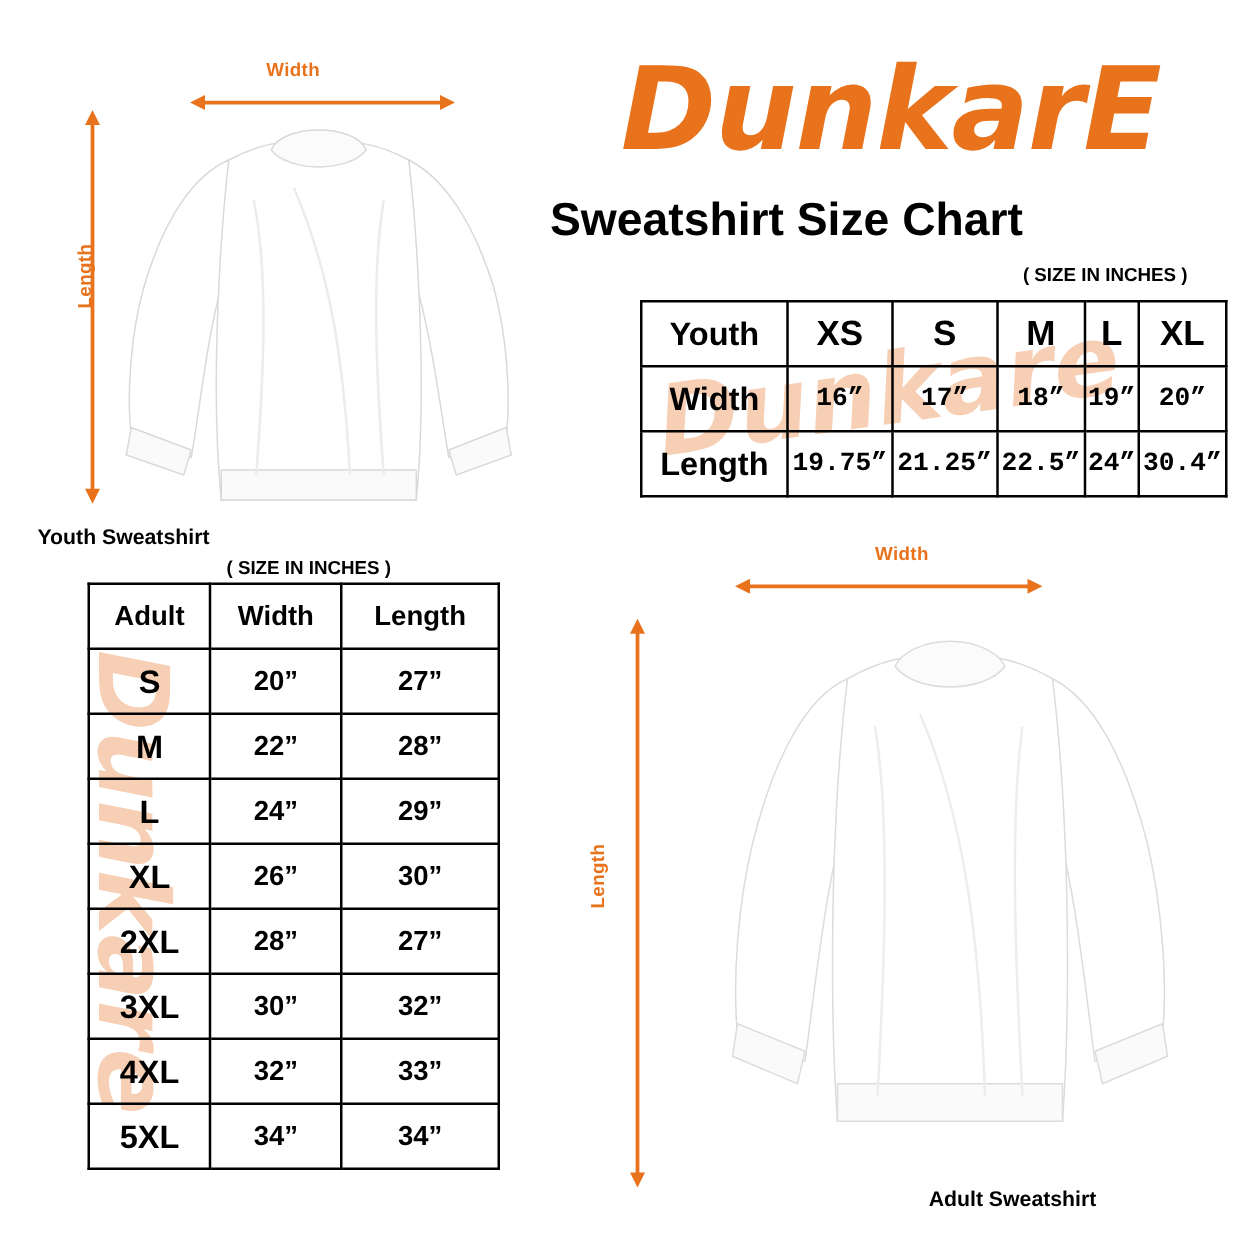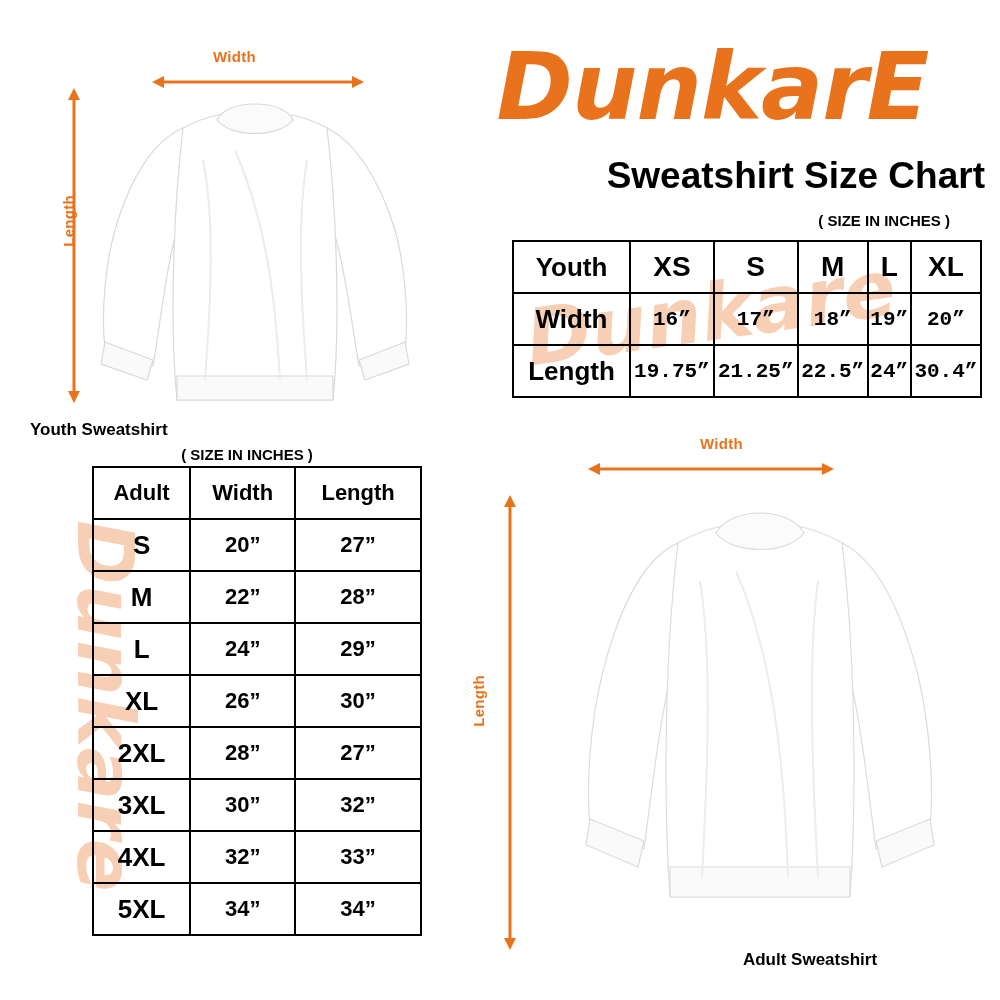--- a/index.html
+++ b/index.html
@@ -23,21 +23,21 @@
   #youth-shirt-block{position:absolute;left:30px;top:20px;width:400px;height:410px;}
   #youth-width-label{position:absolute;left:183px;top:28px;}
   #youth-width-arrow{position:absolute;left:122px;top:56px;width:212px;height:12px;}
   #youth-length-label{position:absolute;left:30px;top:175px;}
   #youth-length-arrow{position:absolute;left:38px;top:68px;width:12px;height:315px;}
   .shirt-img{position:absolute;}
   #youth-caption{position:absolute;left:0;top:400px;width:420px;text-align:left;font-weight:bold;font-size:17px;}
 
   
   #adult-units{position:absolute;left:82px;top:446px;width:330px;text-align:center;font-size:15px;font-weight:bold;}
-  #adult-table{position:absolute;left:92px;top:466px;width:330px;border-collapse:collapse;padding-left:44px;}
+  #adult-table{position:absolute;left:70px;top:466px;width:330px;border-collapse:collapse;padding-left:44px;}
   #adult-table td,#adult-table th{
     border:2px solid #000;text-align:center;font-weight:bold;
     font-size:26px;height:50px;padding:0;
   }
   #adult-table th{font-size:22px;}
   #adult-table td.val{font-size:22px;}
   #adult-table td.sz{font-size:26px;}
 
   
   #brand-logo{
@@ -45,21 +45,21 @@
   }
   #brand-text{
     font-family:"DejaVu Sans", sans-serif;
     font-weight:bold;font-style:italic;
     font-size:92px;color:#e8731c;
     letter-spacing:-1px;
     text-align:center;
     line-height:120px;
   }
   #chart-title{
-    position:absolute;left:440px;top:155px;width:545px;text-align:right;
+    position:absolute;left:440px;top:155px;width:545px;text-align:left;
     font-size:37px;font-weight:bold;
   }
   #youth-units{
     position:absolute;left:440px;top:212px;width:545px;text-align:right;
     font-size:15px;font-weight:bold;padding-right:35px;box-sizing:border-box;
   }
   #youth-table{position:absolute;left:512px;top:240px;width:470px;border-collapse:collapse;}
   #youth-table td,#youth-table th{
     border:2px solid #000;text-align:center;font-weight:bold;height:50px;padding:0;
   }

